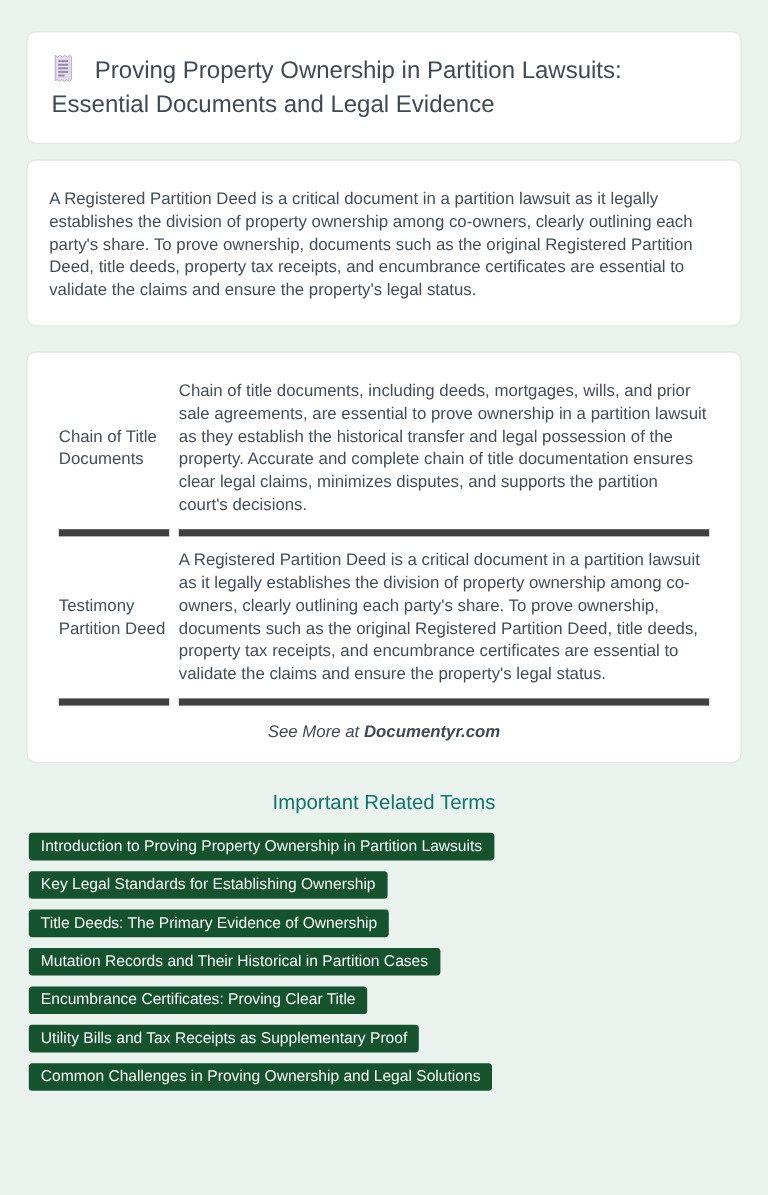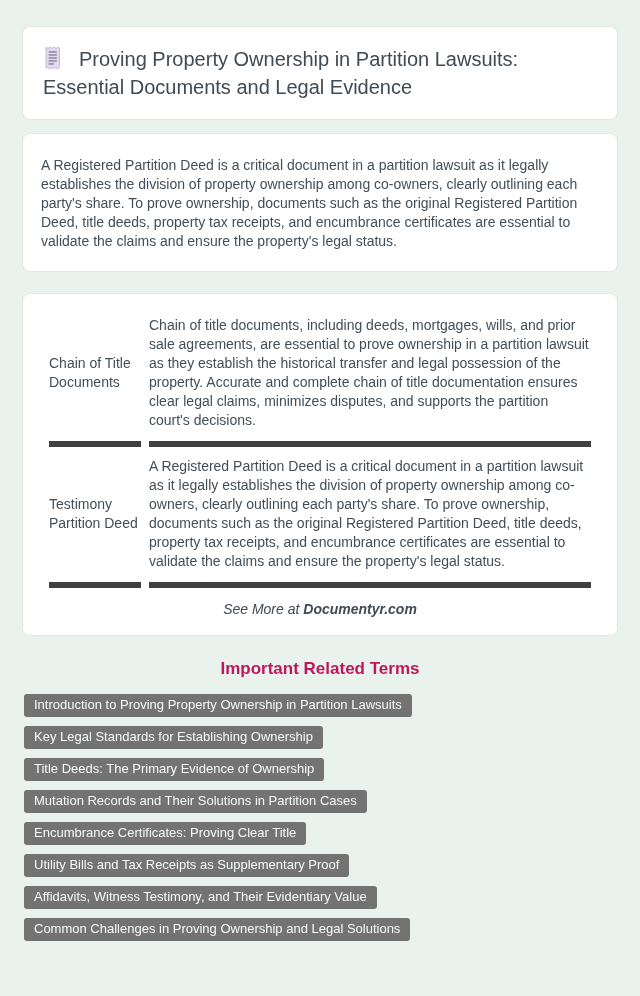--- a/index.html
+++ b/index.html
@@ -75,33 +75,33 @@
     margin-top: 13px;
     color: #3e4a54;
   }
   .see-more .site { font-weight: bold; }
 
   .related-heading {
     margin: 24px 0 0;
     text-align: center;
     font-size: 17px;
     line-height: 18px;
-    font-weight: 700;
-    color: #be185d;
+    font-weight: 400;
+    color: #0f766e;
   }
 
   .tags {
     display: flex;
     flex-wrap: wrap;
     gap: 9px;
     padding: 0 24px;
     margin-top: 16px;
   }
   .tag {
-    background: #737373;
+    background: #14532d;
     color: #f7f9f9;
     font-size: 13px;
     line-height: 14px;
     padding: 4px 10px 5px;
     border-radius: 3px;
     white-space: nowrap;
     cursor: pointer;
   }
 </style>
 </head>
@@ -143,26 +143,25 @@
   <h2 class="related-heading">Important Related Terms</h2>
 
   <div class="tags">
 
       <span class="tag">Introduction to Proving Property Ownership in Partition Lawsuits</span>
 
       <span class="tag">Key Legal Standards for Establishing Ownership</span>
 
       <span class="tag">Title Deeds: The Primary Evidence of Ownership</span>
 
-      <span class="tag">Mutation Records and Their Solutions in Partition Cases</span>
+      <span class="tag">Mutation Records and Their Historical in Partition Cases</span>
 
       <span class="tag">Encumbrance Certificates: Proving Clear Title</span>
 
 
 
       <span class="tag">Utility Bills and Tax Receipts as Supplementary Proof</span>
 
-      <span class="tag">Affidavits, Witness Testimony, and Their Evidentiary Value</span>
 
       <span class="tag">Common Challenges in Proving Ownership and Legal Solutions</span>
     </div>
 
 </div>
 
 </body></html>

